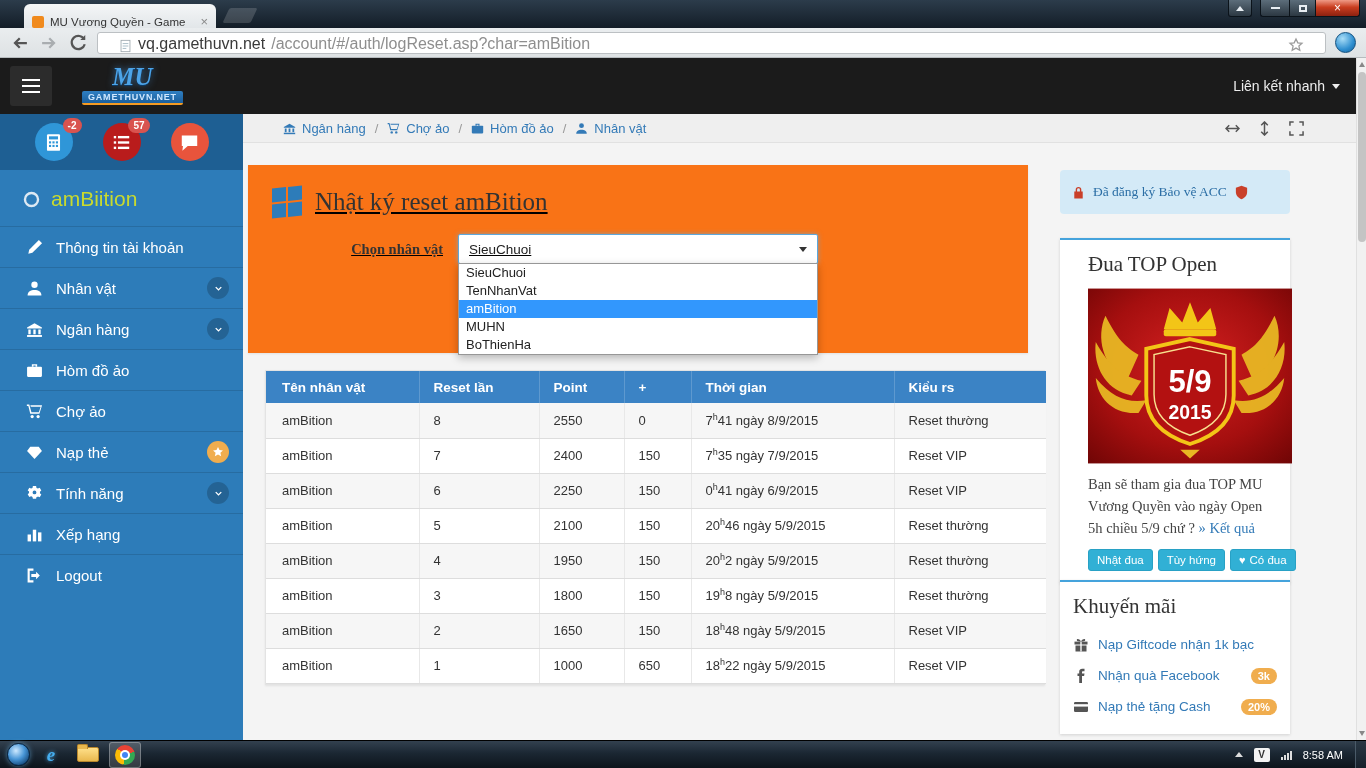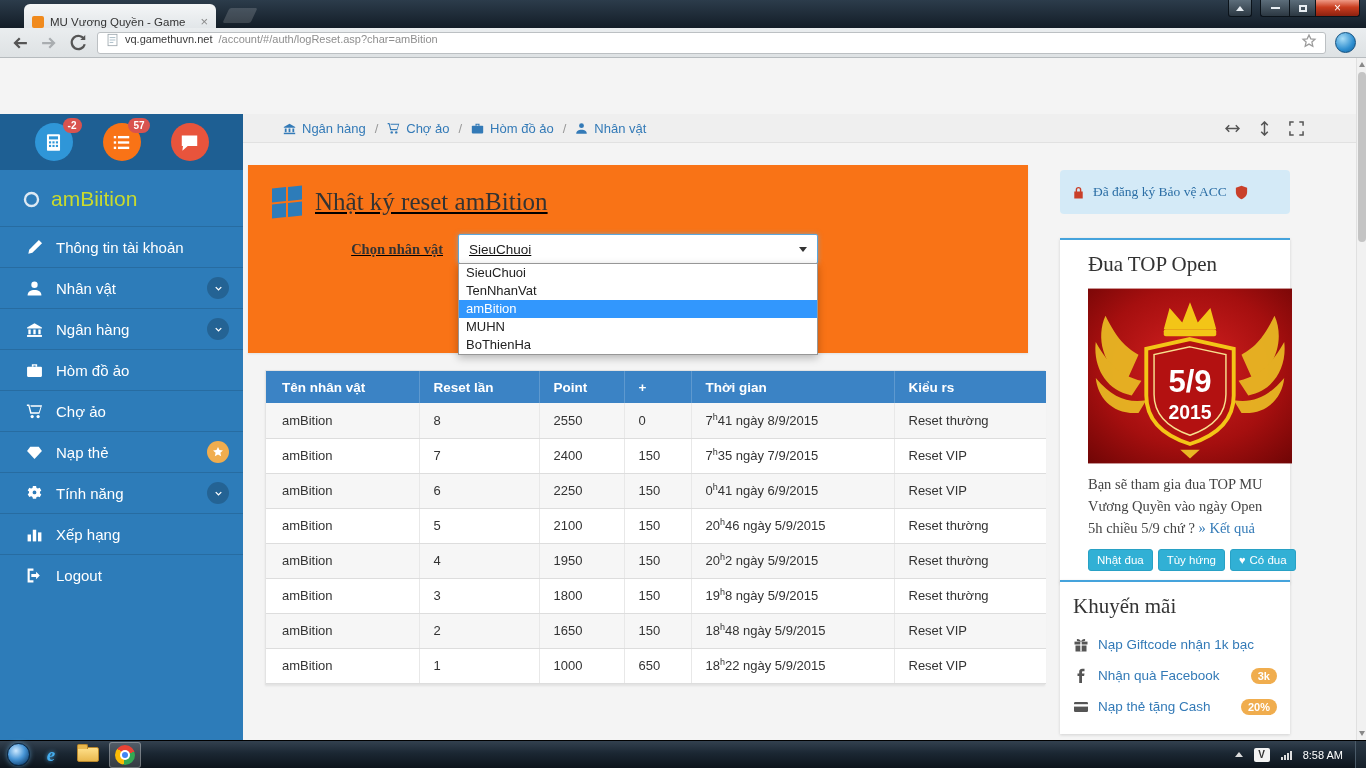--- a/index.html
+++ b/index.html
@@ -20,21 +20,21 @@
 .winbtn.pinb{width:24px;margin-right:8px;border-radius:0 0 3px 3px;}
 .winbtn.minb{width:29px;border-radius:0 0 0 3px;border-right:none;}
 .winbtn.maxb{width:27px;}
 .winbtn.closeb{width:44px;background:linear-gradient(#ef9a86,#c93d1f 45%,#8c2110);border-radius:0 0 3px 0;border-left:none;color:#fff;font-size:12px;}
 .glyph-min{width:9px;height:2px;background:#e8eef3;}
 .glyph-max{width:8px;height:7px;border:2px solid #e8eef3;}
 .glyph-pin{width:0;height:0;border-left:4px solid transparent;border-right:4px solid transparent;border-bottom:5px solid #e8eef3;}
 .toolbar{position:absolute;top:28px;left:0;width:1366px;height:30px;background:linear-gradient(#eaedef,#dee2e4);border-bottom:1px solid #b6bbbe;display:flex;align-items:center;padding:0 10px;gap:9px;}
 .navbtn{width:20px;height:20px;color:#555;}
 .navbtn.dis{color:#a9adb0;}
-.urlbox{flex:1;height:22px;background:#fff;border:1px solid #bcc0c3;border-radius:3px;display:flex;align-items:flex-start;padding:0 8px;gap:6px;font-size:11px;}
+.urlbox{flex:1;height:22px;background:#fff;border:1px solid #bcc0c3;border-radius:3px;display:flex;align-items:flex-end;padding:0 21px;gap:6px;font-size:16px;}
 .doc-icon{width:13px;height:14px;color:#9aa4ab;flex:none;}
 .url-host{color:#3a3a3a;}
 .url-path{color:#8e8e8e;flex:1;white-space:nowrap;overflow:hidden;}
 .star-btn{width:16px;height:16px;color:#9b9b9b;}
 .ext-btn{width:21px;height:21px;border-radius:50%;background:radial-gradient(circle at 35% 30%,#a8ddf7,#2f8fd0 60%,#14619c);border:1px solid #11507f;flex:none;}
 
 
 .page{position:absolute;top:58px;left:0;width:1366px;height:682px;background:#f4f4f4;overflow:hidden;}
 .app-header{position:absolute;top:0;left:0;width:100%;height:56px;background:#1b1b1b;display:flex;align-items:center;z-index:4;}
 .hamburger{width:42px;height:40px;margin-left:10px;background:#2c2c2c;border-radius:3px;display:flex;flex-direction:column;justify-content:center;align-items:center;gap:4px;}
@@ -44,21 +44,21 @@
 .logo-site{display:inline-block;font-size:9px;font-weight:bold;letter-spacing:.8px;color:#cfe8ff;background:linear-gradient(#2f7fc2,#1b5f9d);padding:1px 6px;border-radius:2px;border-bottom:2px solid #f59b23;}
 .quicklinks{margin-left:auto;margin-right:26px;color:#ededed;font-size:14px;display:flex;align-items:center;gap:7px;}
 .caret-down{width:0;height:0;border-left:4px solid transparent;border-right:4px solid transparent;border-top:5px solid #ededed;}
 
 
 .sidebar{position:absolute;top:56px;left:0;width:243px;height:626px;background:#2d7cb9;color:#fff;z-index:3;}
 .side-strip{height:56px;background:#1e5f93;display:flex;align-items:center;justify-content:center;gap:30px;}
 .circle-btn{position:relative;width:38px;height:38px;border-radius:50%;display:flex;align-items:center;justify-content:center;color:#fff;}
 .circle-btn .icon{width:19px;height:19px;}
 .cb-blue{background:#2f96d8;}
-.cb-orange{background:#f97316;}
+.cb-orange{background:#b91c1c;}
 .cb-red{background:#e8543c;}
 .notif-badge{position:absolute;top:-5px;right:-9px;background:#d9534f;color:#fff;font-size:10px;font-weight:bold;padding:1px 5px;border-radius:8px;line-height:1.3;}
 .side-user{display:flex;align-items:center;gap:10px;padding:17px 22px 15px;height:56px;}
 .side-user .icon{width:19px;height:19px;color:#dde9f3;}
 .side-username{font-size:21px;color:#c9da2e;}
 .menu-item{position:relative;display:flex;align-items:center;gap:13px;height:41px;padding:0 26px;border-top:1px solid rgba(0,0,0,.13);font-size:15px;color:#fff;}
 .menu-item .icon{width:17px;height:17px;flex:none;}
 .menu-badge{position:absolute;right:14px;width:22px;height:22px;border-radius:50%;display:flex;align-items:center;justify-content:center;}
 .menu-badge.chev{background:rgba(0,0,0,.2);}
 .menu-badge.chev svg{width:11px;height:11px;stroke:#fff;fill:none;}
@@ -196,20 +196,35 @@
         <svg viewBox="0 0 16 16">
           <path d="M8 2l1.8 3.8 4.2.5-3.1 2.8.9 4.1L8 11.1 4.2 13.2l.9-4.1L2 6.3l4.2-.5z" fill="none" stroke="currentColor" stroke-width="1.3"></path>
         </svg>
       </span>
   </div>
   <span class="ext-btn"></span>
 </div>
 
 <div class="page">
 
+  <div class="app-header">
+    <div class="hamburger">
+        <i></i>
+        <i></i>
+        <i></i>
+      </div>
+    <div class="logo">
+      <div class="logo-mu">MU</div>
+      <div class="logo-site">GAMETHUVN.NET</div>
+    </div>
+    <div class="quicklinks">
+      <span>Liên kết nhanh</span>
+      <span class="caret-down"></span>
+    </div>
+  </div>
 
   <div class="sidebar">
     <div class="side-strip">
       <div class="circle-btn cb-blue">
         <span class="icon">
             <svg viewBox="0 0 16 16">
               <rect x="2.5" y="1" width="11" height="14" rx="1"></rect>
               <rect x="4.2" y="2.8" width="7.6" height="2.6" fill="#2f96d8"></rect>
               <g fill="#2f96d8">
                 <rect x="4.2" y="7" width="1.8" height="1.8"></rect>

